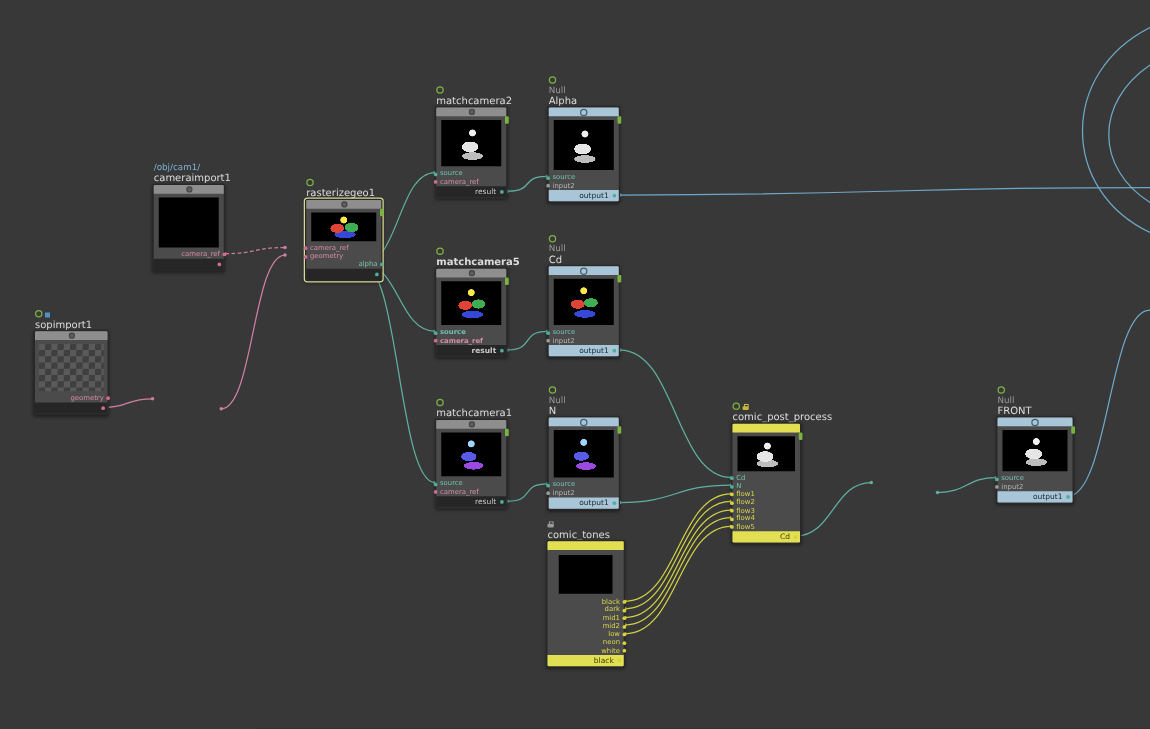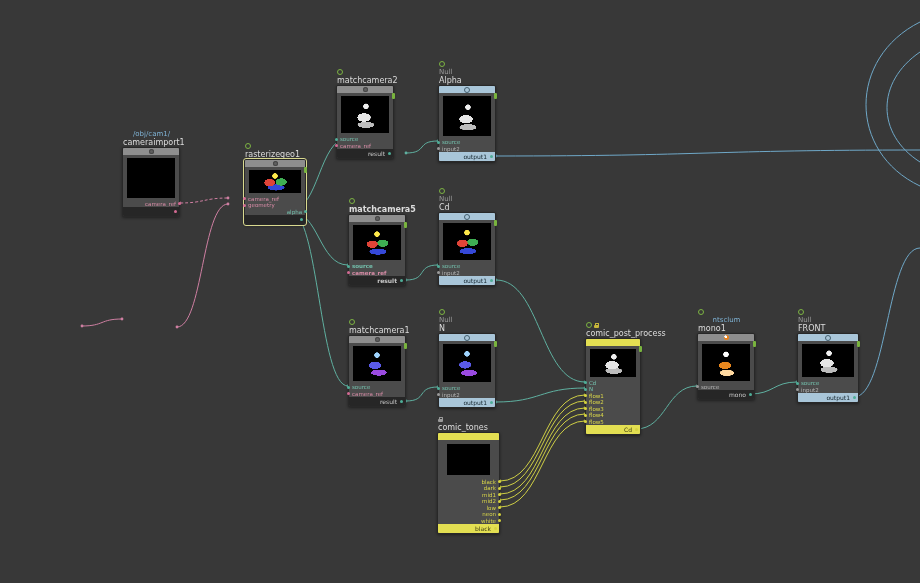--- a/index.html
+++ b/index.html
@@ -10,21 +10,21 @@
   .node{position:absolute;}
   .labels{display:flex;flex-direction:column;justify-content:flex-end;height:28px;}
   .icons{display:flex;gap:2px;align-items:flex-end;height:7px;margin:0 0 1px 1px;}
   .ring{width:4px;height:4px;border:1px solid #7cb342;border-radius:50%;}
   .chip-blue{width:4px;height:4px;background:#4f8fca;}
   .lock{width:5px;height:3px;background:#9a9a9a;border-radius:1px;position:relative;margin-top:2px;}
   .lock:before{content:"";position:absolute;top:-2px;left:1px;width:2px;height:2px;border:1px solid #9a9a9a;border-bottom:none;border-radius:1px 1px 0 0;}
   .lock.yellow{background:#c9b73a;}
   .lock.yellow:before{border-color:#c9b73a;}
   .subtitle{font-size:7px;line-height:8px;color:#9a9a9a;padding-left:1px;white-space:nowrap;}
-  .subtitle.blue{color:#7fb3d5;text-align:center;}
+  .subtitle.blue{color:#7fb3d5;}
   .title{font-size:8px;line-height:9px;color:#dcdcdc;padding-left:1px;white-space:nowrap;}
 
   .body{position:relative;display:flex;flex-direction:column;background:#4b4b4b;border:1px solid #282828;border-radius:2px;box-shadow:0 1px 3px rgba(0,0,0,.45);}
   .body.selected{outline:1px solid #d9d98f;}
   .header{height:7px;display:flex;align-items:center;justify-content:center;background:#8e8e8e;border-radius:1px 1px 0 0;flex:none;}
   .header.blue{background:#a9c6d9;}
   .header.yellow{background:#e3df52;}
   .hicon{width:5px;height:5px;border-radius:50%;background:#5f5f5f;box-shadow:inset 0 0 0 1px #474747;}
   .hicon.circle{width:4px;height:4px;background:transparent;border:1px solid #44606f;box-shadow:none;}
   .hicon.orange{background:radial-gradient(circle at 35% 35%, #ffffff 0 30%, #e8821e 32% 100%);box-shadow:none;}
@@ -172,21 +172,40 @@
           <div class="thumb colorfig"></div>
           <div class="rows">
             <div class="row left"><span class="plabel c-pink">camera_ref</span><span class="pdot bg-pink"></span></div>
             <div class="row left"><span class="plabel c-pink">geometry</span><span class="pdot bg-pink"></span></div>
             <div class="row right"><span class="plabel c-teal">alpha</span><span class="pdot bg-teal"></span></div>
           </div>
           <div class="footer "><span class="flabel"></span><span class="fdot bg-teal"></span></div>
           <span class="flag"></span>
         </div>
       </div>
-      <div class="node" style="left: 336px; top: 57px; width: 58px;">
+      <div class="node" style="left: 27px; top: 236px; width: 60px;">
+        <div class="labels">
+          <div class="icons">
+            <span class="ring"></span>
+            <span class="chip-blue"></span>
+          </div>
+          <div class="title">sopimport1</div>
+        </div>
+        <div class="body" style="height: 66px;">
+          <div class="header gray">
+            <span class="hicon dot"></span>
+          </div>
+          <div class="thumb checker"></div>
+          <div class="rows">
+            <div class="row right"><span class="plabel c-pink">geometry</span><span class="pdot bg-pink"></span></div>
+          </div>
+          <div class="footer "><span class="flabel"></span><span class="fdot bg-pink"></span></div>
+        </div>
+      </div>
+      <div class="node" style="left: 348px; top: 57px; width: 58px;">
         <div class="labels">
           <div class="icons">
             <span class="ring"></span>
           </div>
           <div class="title">matchcamera2</div>
         </div>
         <div class="body" style="height: 72px;">
           <div class="header gray">
             <span class="hicon dot"></span>
           </div>
@@ -341,40 +360,20 @@
             <div class="row left"><span class="plabel c-yellow">flow1</span><span class="pdot bg-yellow"></span></div>
             <div class="row left"><span class="plabel c-yellow">flow2</span><span class="pdot bg-yellow"></span></div>
             <div class="row left"><span class="plabel c-yellow">flow3</span><span class="pdot bg-yellow"></span></div>
             <div class="row left"><span class="plabel c-yellow">flow4</span><span class="pdot bg-yellow"></span></div>
             <div class="row left"><span class="plabel c-yellow">flow5</span><span class="pdot bg-yellow"></span></div>
           </div>
           <div class="footer yellow"><span class="flabel">Cd</span><span class="fdot bg-yellow"></span></div>
           <span class="flag"></span>
         </div>
       </div>
-      <div class="node" style="left: 697px; top: 305px; width: 58px;">
-        <div class="labels">
-          <div class="icons">
-            <span class="ring"></span>
-          </div>
-          <div class="subtitle blue">ntsclum</div>
-          <div class="title">mono1</div>
-        </div>
-        <div class="body" style="height: 65px;">
-          <div class="header gray">
-            <span class="hicon orange"></span>
-          </div>
-          <div class="thumb orangefig"></div>
-          <div class="rows">
-            <div class="row left"><span class="plabel c-gray">source</span><span class="pdot bg-gray"></span></div>
-          </div>
-          <div class="footer "><span class="flabel">mono</span><span class="fdot bg-teal"></span></div>
-          <span class="flag"></span>
-        </div>
-      </div>
       <div class="node" style="left: 797px; top: 305px; width: 62px;">
         <div class="labels">
           <div class="icons">
             <span class="ring"></span>
           </div>
           <div class="subtitle gray">Null</div>
           <div class="title">FRONT</div>
         </div>
         <div class="body" style="height: 68px;">
           <div class="header blue">

